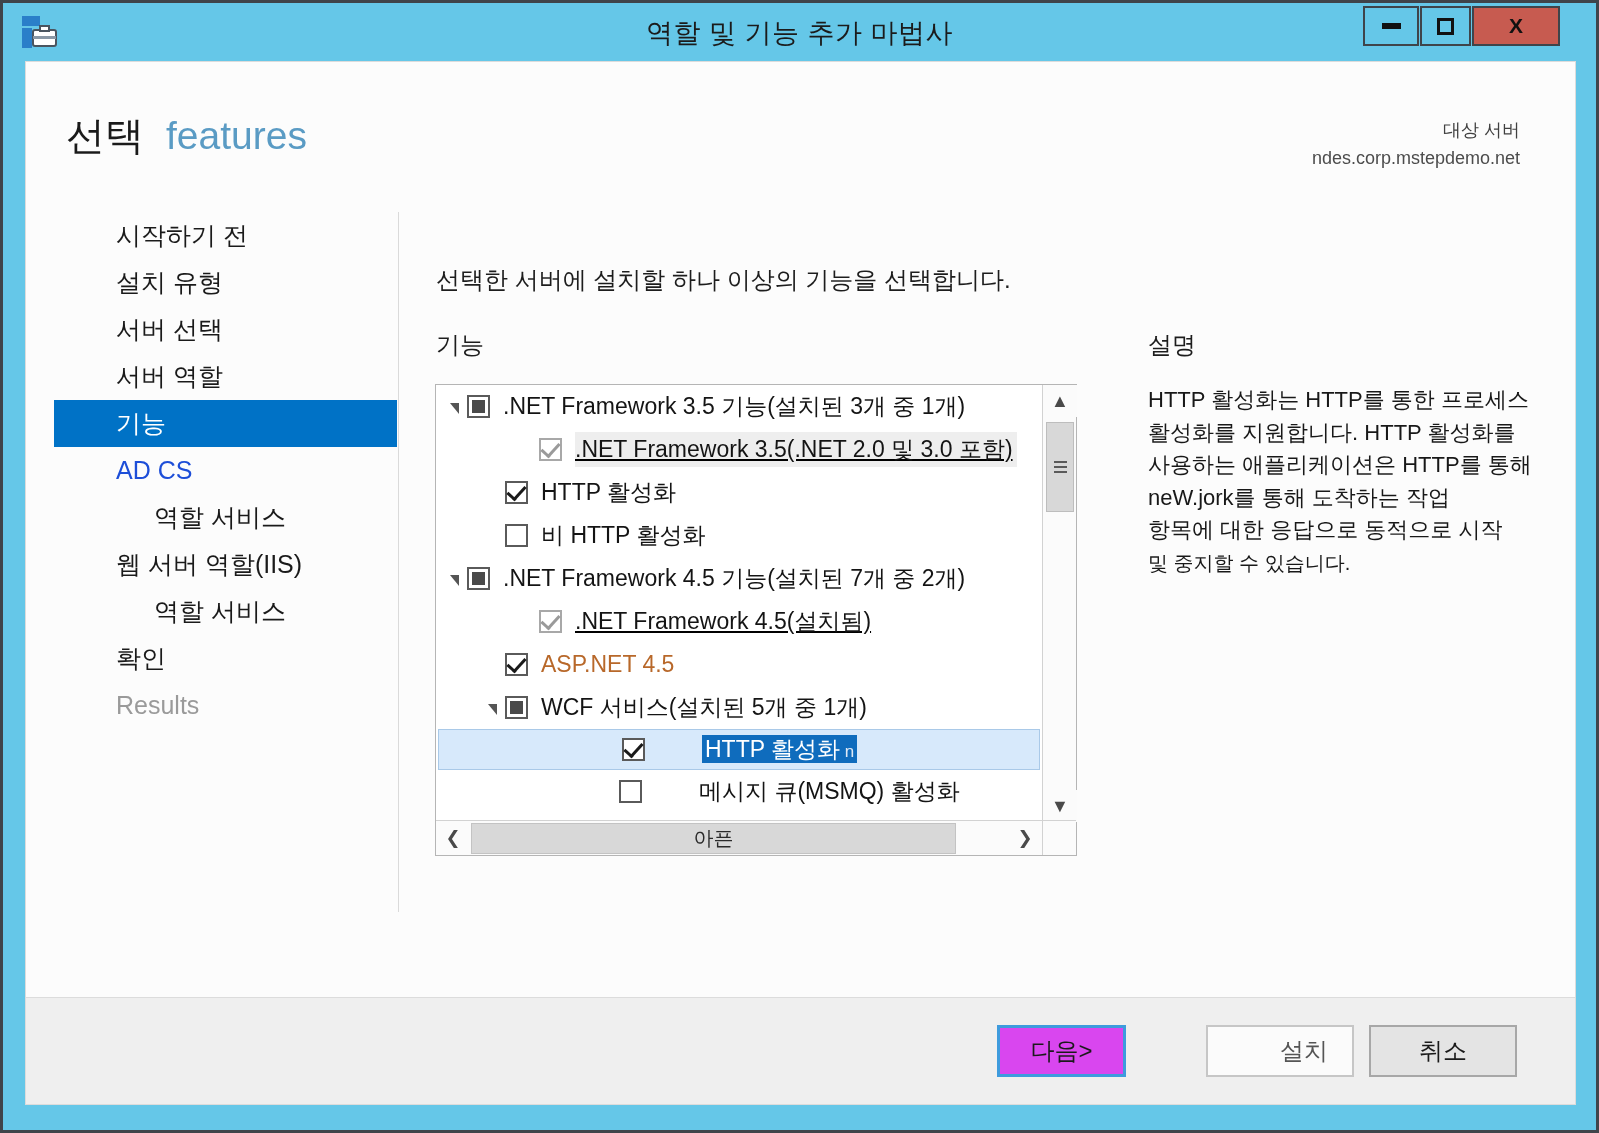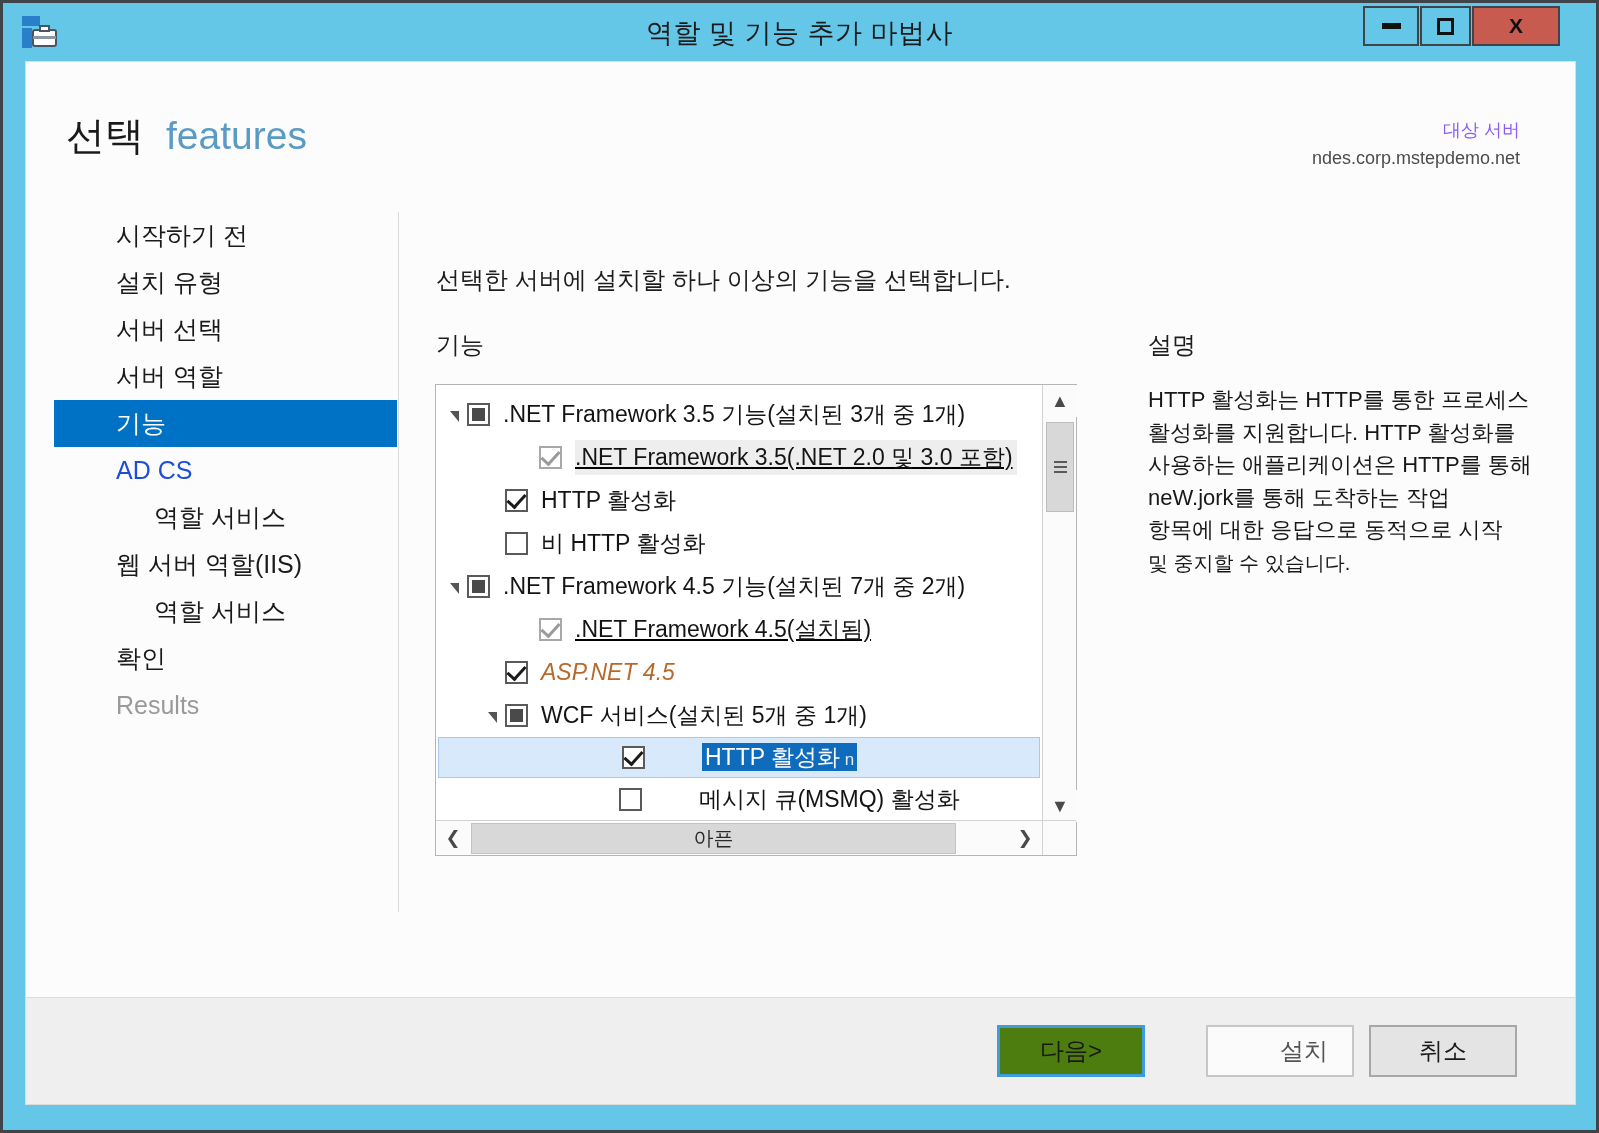--- a/index.html
+++ b/index.html
@@ -79,21 +79,21 @@
     color: #5a9bc4;
     margin-left: 22px;
     font-size: 39px;
   }
   #dest-block {
     position: absolute;
     right: 55px; top: 55px;
     text-align: right;
     line-height: 1.55;
   }
-  #dest-label { font-size: 18px; color: #8b5cf6; text-align: right; }
+  #dest-label { font-size: 18px; color: #404040; text-align: right; }
   #dest-server { font-size: 18px; color: #4c4c4c; }
 
   
   #sidebar {
     position: absolute;
     left: 28px; top: 150px;
     width: 345px; height: 700px;
     border-right: 1px solid #dadada;
   }
   .nav-item {
@@ -141,21 +141,20 @@
     left: 9px; top: 172px;
     width: 642px; height: 472px;
     background: #ffffff;
     border: 1px solid #b5b5b5;
   }
   #tree-scrollpane {
     position: absolute;
     left: 0; top: 0;
     width: 606px; height: 437px;
     overflow: hidden;
-    margin-top: 8px;
   }
   .trow {
     position: relative;
     height: 43px;
     display: flex;
     align-items: center;
     white-space: nowrap;
     cursor: default;
   }
   .tw {
@@ -204,21 +203,21 @@
     width: 8px; height: 15px;
     border: solid #9a9a9a;
     border-width: 0 3.5px 3.5px 0;
     transform: rotate(42deg);
     margin-top: -4px;
   }
   .cb.empty::after { content: none; }
 
   .tlabel { font-size: 23px; color: #141414; }
   .tlabel.grayrow { background: #eeeeee; padding: 2px 4px 2px 0; }
-  .tlabel.orange { color: #b8682a; font-style: italic; }
+  .tlabel.orange { color: #b8682a; }
 
   
   .trow.selected {
     background: #d7e9fb;
     border: 1px solid #a9c9e8;
     margin: 0 2px;
     height: 41px;
   }
   .seltext {
     background: #0f6cbd;
@@ -331,21 +330,21 @@
     top: 27px;
     height: 52px;
     background: #e4e4e4;
     border: 2px solid #a7a7a7;
     font-size: 24px;
     color: #1a1a1a;
     display: flex; align-items: center; justify-content: center;
     cursor: default;
   }
   #btn-prev { left: 808px; width: 148px; }
-  #btn-next { left: 971px; width: 148px; border: 3px solid #3e9bdd; background: #4d7c0f; }
+  #btn-next { left: 971px; width: 129px; border: 3px solid #3e9bdd; background: #d946ef; }
   #btn-install { left: 1180px; width: 148px; background: #fbfbfb; border: 2px solid #c6c6c6; color: #555; padding-left: 48px; }
   #btn-cancel { left: 1343px; width: 148px; }
 </style>
 </head>
 <body>
 
 <div id="window">
 
   <div id="titlebar">
     <div id="app-icon">

